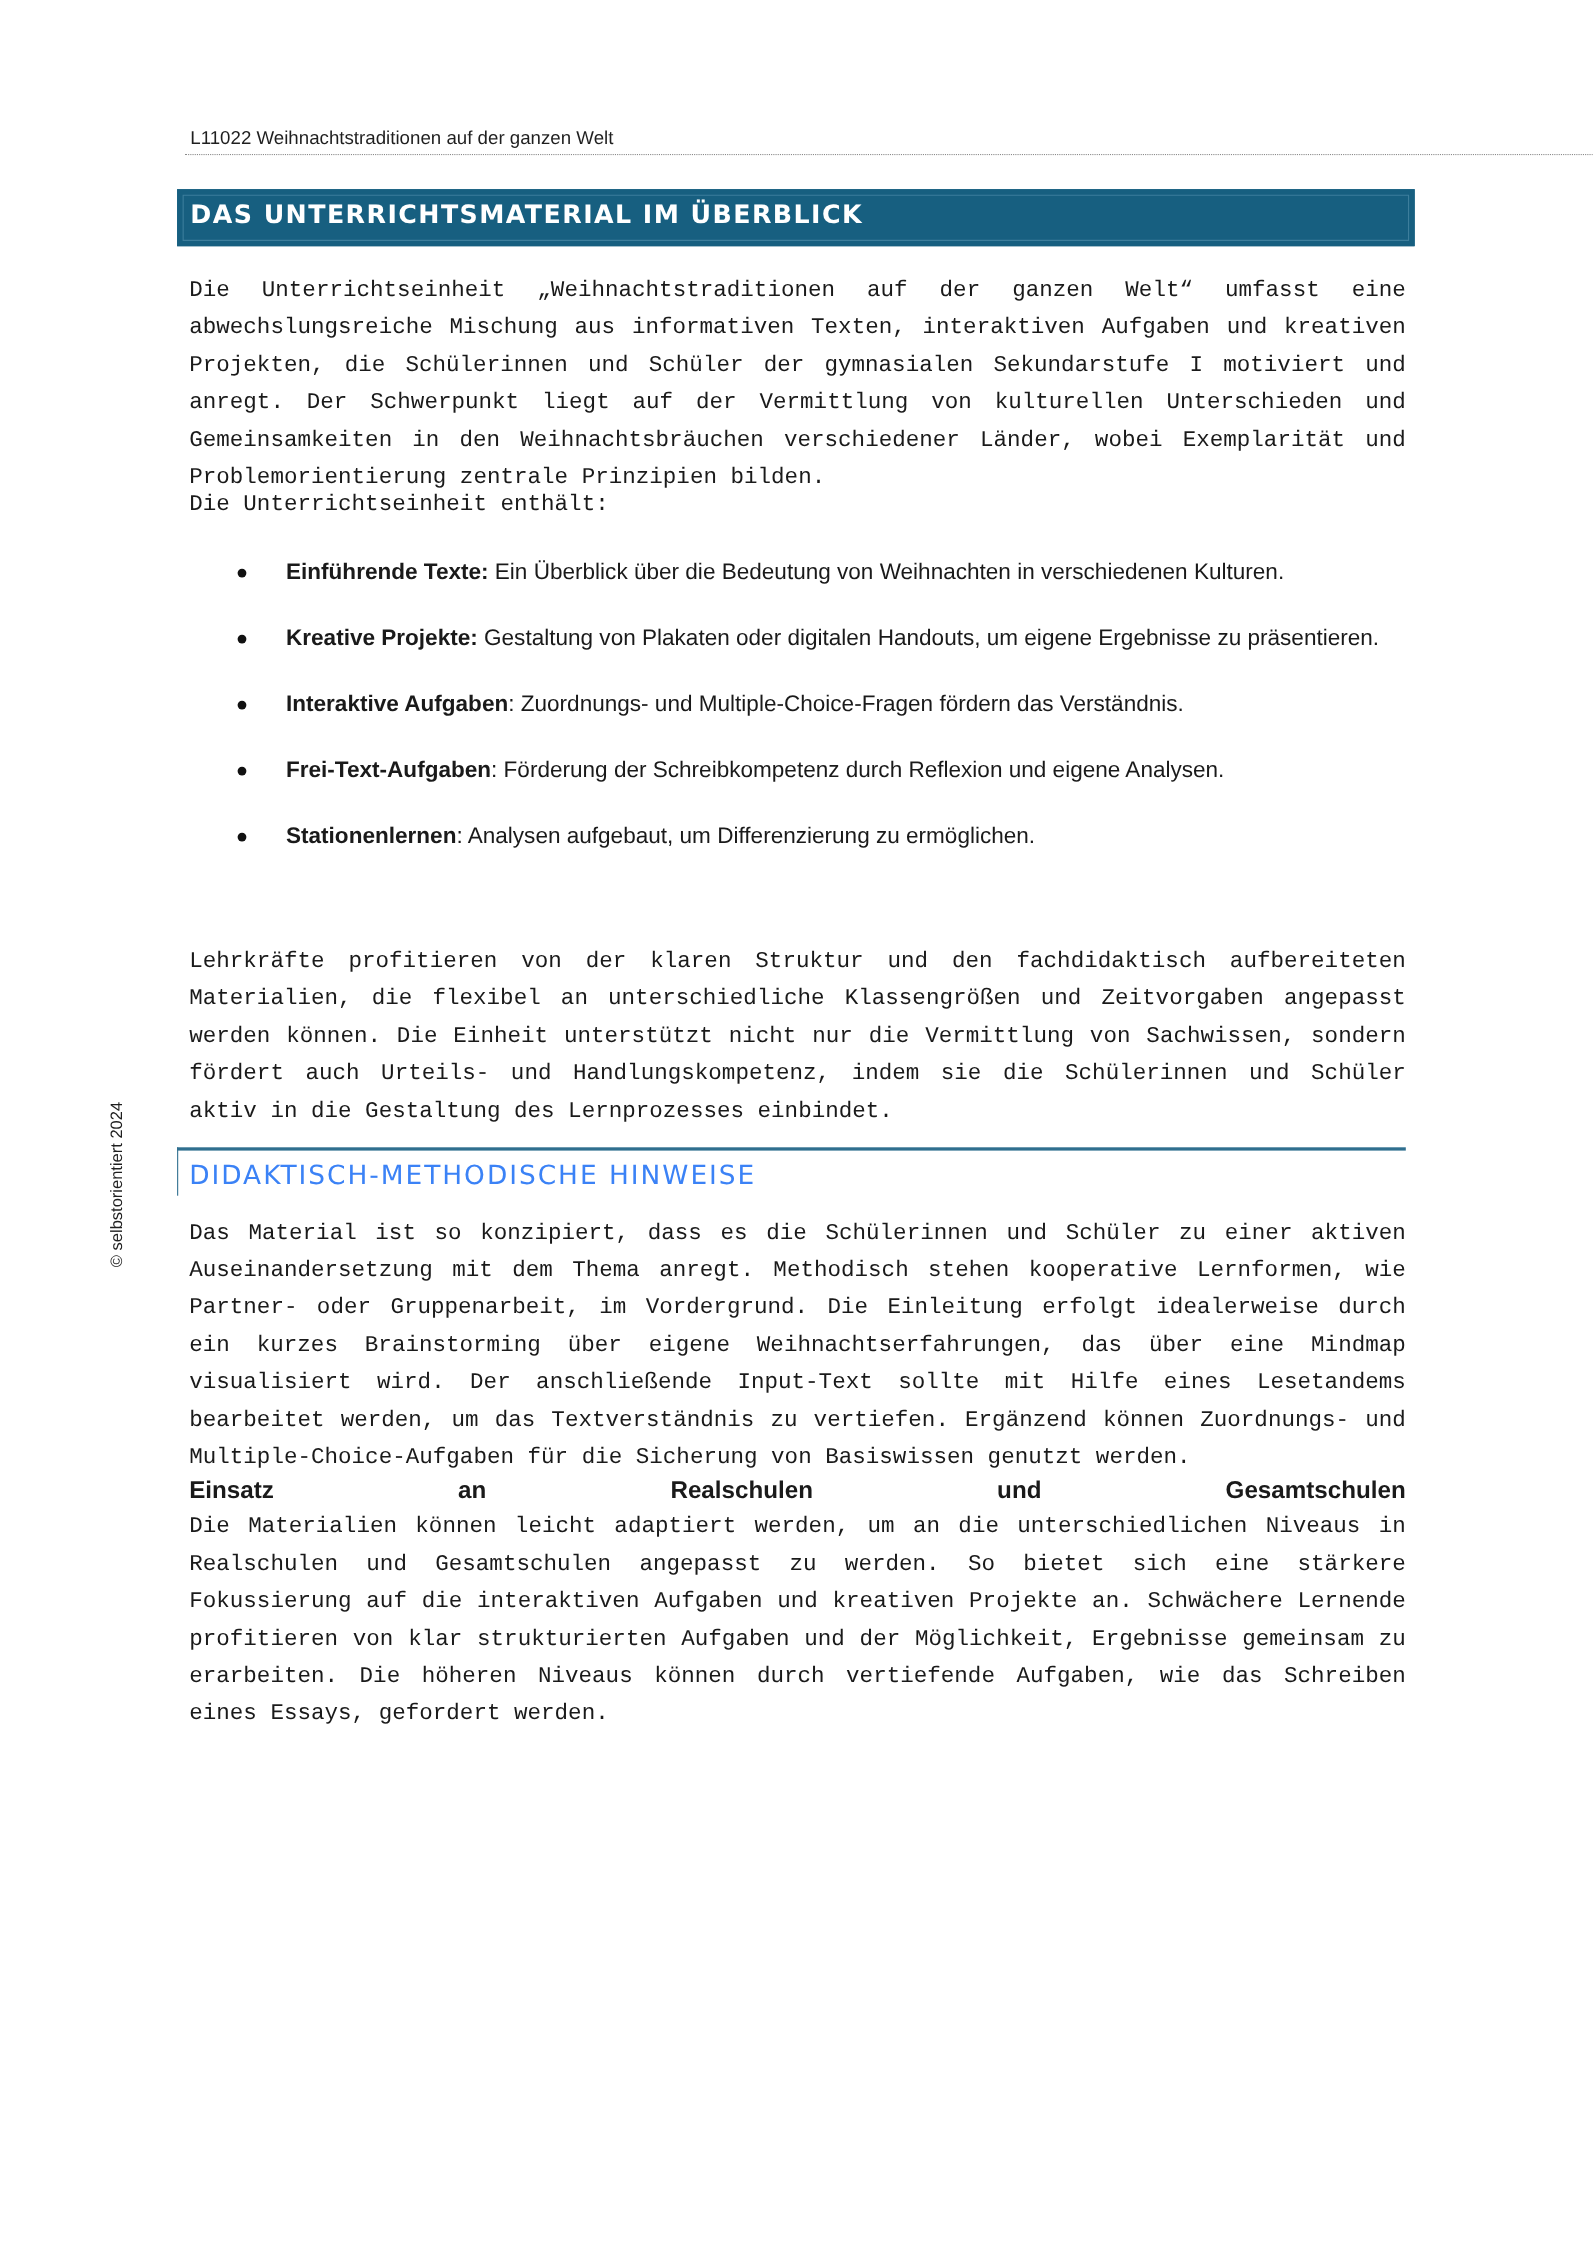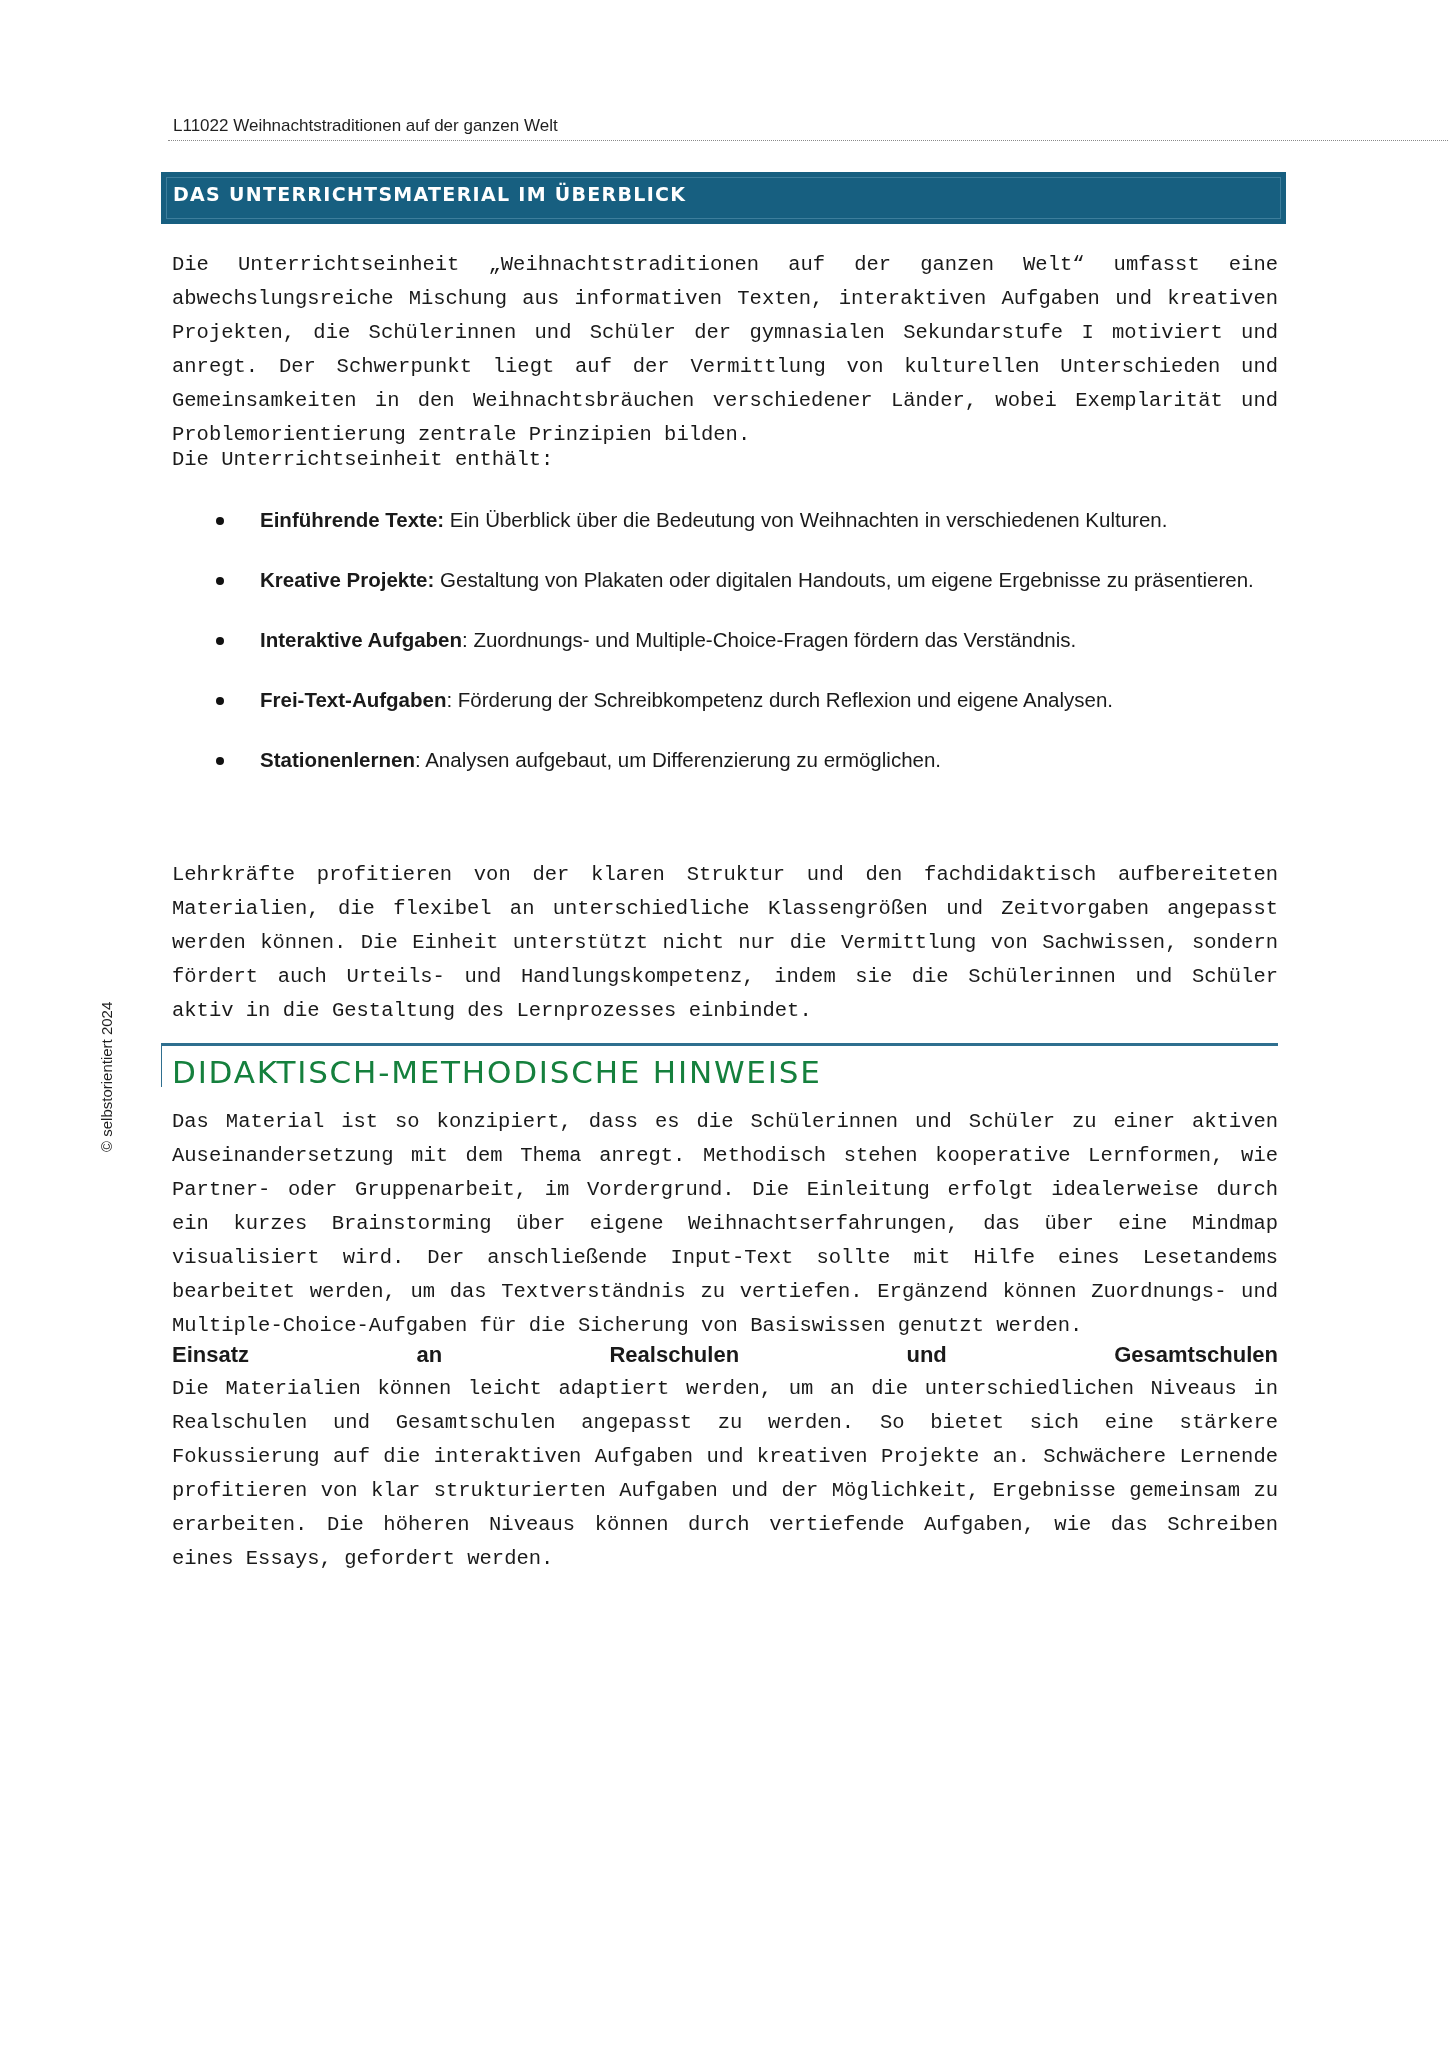--- a/index.html
+++ b/index.html
@@ -65,21 +65,21 @@
       background: #175f80;
       box-sizing: border-box;
       box-shadow: inset 0 0 0 5px #175f80, inset 0 0 0 6px #3d7e9c;
     }
     .banner-title {
       position: absolute;
       left: 12px;
       top: 11px;
       color: #ffffff;
       font-weight: bold;
-      font-size: 19px;
+      font-size: 23px;
       letter-spacing: 1.3px;
       font-family: "DejaVu Sans", sans-serif;
       white-space: nowrap;
     }
 
     p.body-text {
       margin: 0;
       font-size: 20.5px;
       line-height: 34px;
       text-align: justify;
@@ -120,23 +120,23 @@
       width: 1117px;
       height: 44px;
       border-top: 3px solid #2f6f8f;
       border-left: 1.5px solid #2f6f8f;
       box-sizing: border-box;
     }
     .section-heading-title {
       position: absolute;
       left: 10px;
       top: 8px;
-      font-size: 31px;
+      font-size: 24px;
       letter-spacing: 1.8px;
-      color: #15803d;
+      color: #3b82f6;
       font-family: "DejaVu Sans", sans-serif;
       font-weight: normal;
       white-space: nowrap;
     }
 
     .para-method  { position: absolute; top: 933px;  left: 0; width: 1106px; }
 
     .subhead {
       position: absolute;
       top: 1166px;

